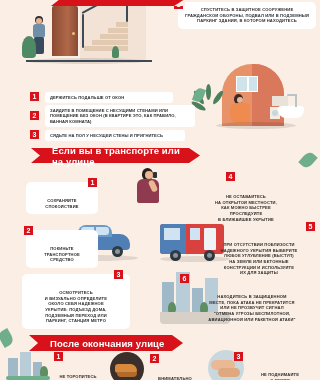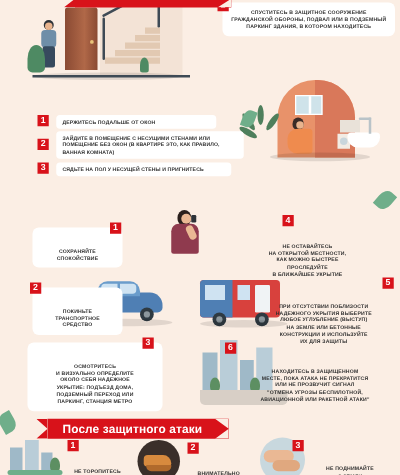--- a/index.html
+++ b/index.html
@@ -234,20 +234,24 @@
     </div>
     <div class="palm">
       <span style="left:6px;top:2px;transform:rotate(0deg);"></span>
       <span style="left:1px;top:6px;transform:rotate(-35deg);"></span>
       <span style="left:11px;top:6px;transform:rotate(35deg);"></span>
       <span style="left:3px;top:12px;transform:rotate(-60deg);"></span>
     </div>
     <div class="ground" style="left:16px;top:62px;width:80px;height:7px;"></div>
   </div>
 
+  <div class="ribbon" id="ribbon-transit">
+    <span class="tail-l2"></span>
+    <span>Если вы в транспорте или на улице</span>
+  </div>
 
   <div class="ill" id="scene-phone">
     <span class="pc-head"></span>
     <span class="pc-face"></span>
     <span class="pc-body"></span>
     <span class="pc-arm"></span>
     <span class="pc-phone"></span>
   </div>
 
   <div class="bubble center" style="left:26px;top:182px;width:72px;white-space:pre-line;">
@@ -327,21 +331,21 @@
     <span class="badge" style="left:-6px;top:-4px;">6</span>
     <span>НАХОДИТЕСЬ В ЗАЩИЩЕННОМ
 МЕСТЕ, ПОКА АТАКА НЕ ПРЕКРАТИТСЯ
 ИЛИ НЕ ПРОЗВУЧИТ СИГНАЛ
 "ОТМЕНА УГРОЗЫ БЕСПИЛОТНОЙ,
 АВИАЦИОННОЙ ИЛИ РАКЕТНОЙ АТАКИ"</span>
   </div>
 
   <div class="ribbon" id="ribbon-after">
     <span class="tail-l2"></span>
-    <span>После защитного атаки</span>
+    <span>После окончания улице</span>
   </div>
 
   <div class="ill" style="left:6px;top:352px;width:46px;height:28px;">
     <div class="bldg l" style="left:2px;bottom:4px;width:10px;height:18px;position:absolute;"></div>
     <div class="bldg" style="left:14px;bottom:4px;width:11px;height:24px;position:absolute;"></div>
     <div class="bldg l" style="left:27px;bottom:4px;width:9px;height:14px;position:absolute;"></div>
     <div class="tree" style="left:34px;bottom:2px;"></div>
     <div style="position:absolute;left:0;bottom:0;width:44px;height:4px;background:#6fae8a;border-radius:2px;"></div>
   </div>
   <div class="bubble center" style="left:48px;top:358px;width:60px;white-space:pre-line;background:transparent;">

